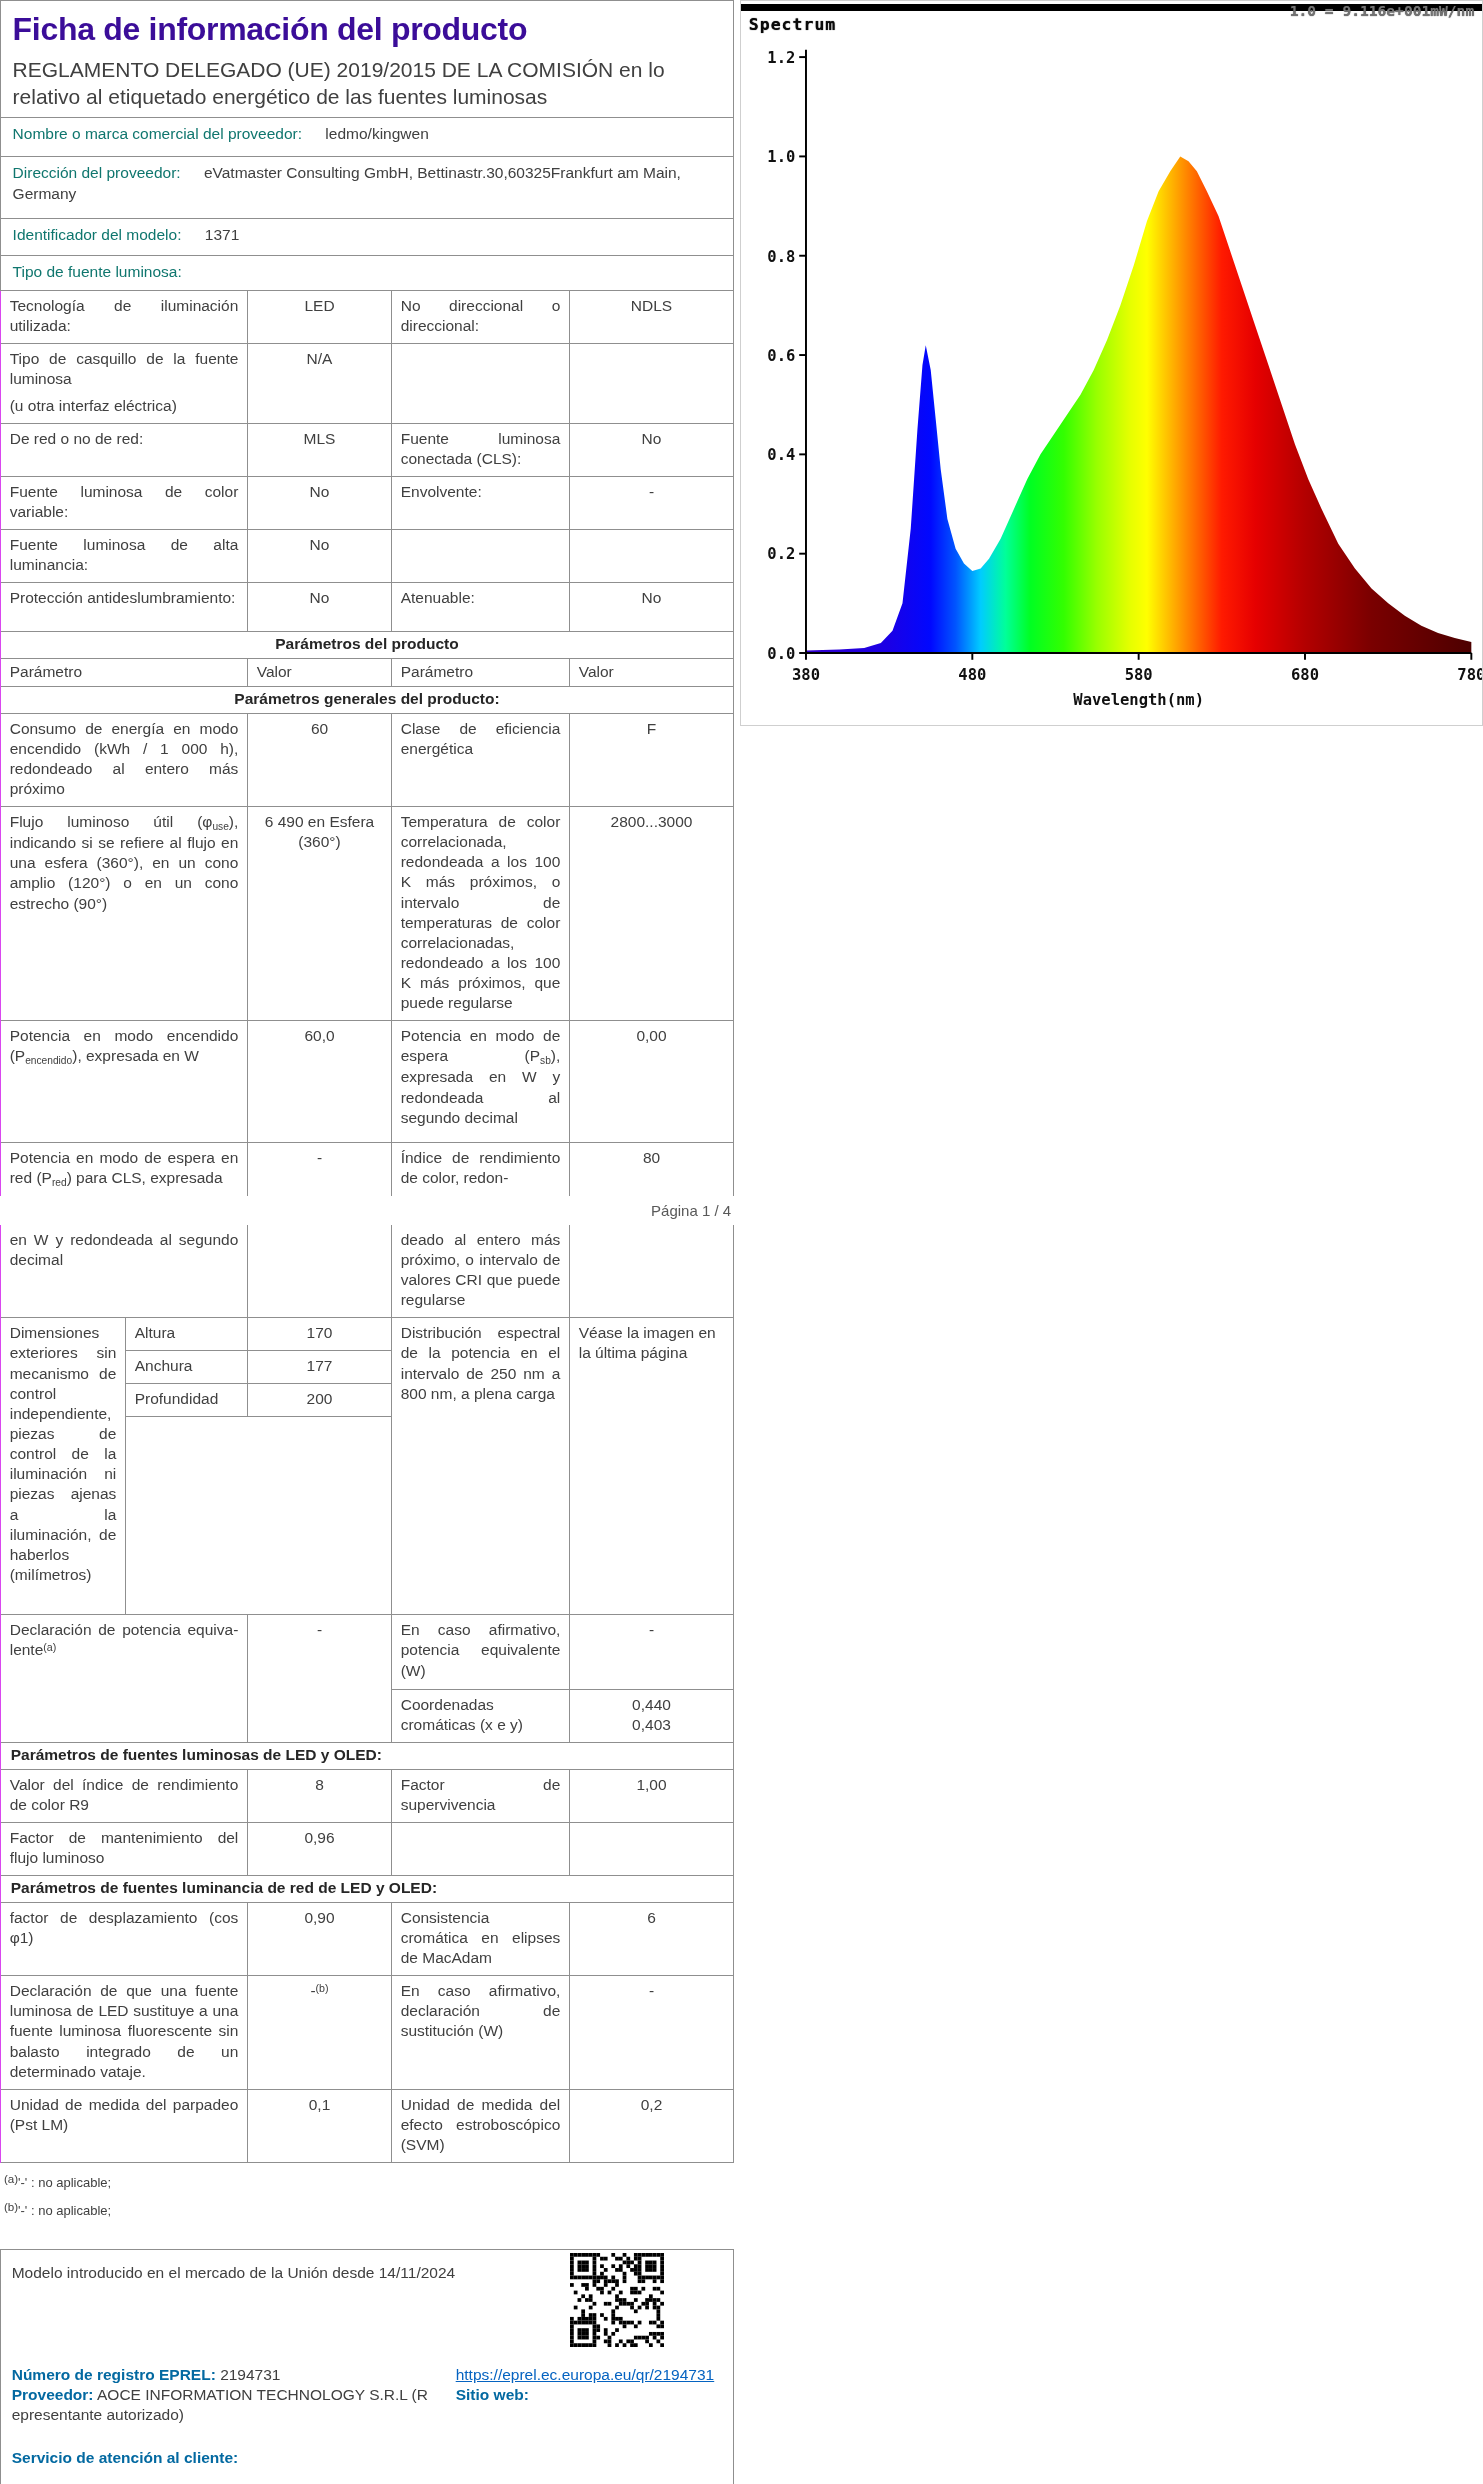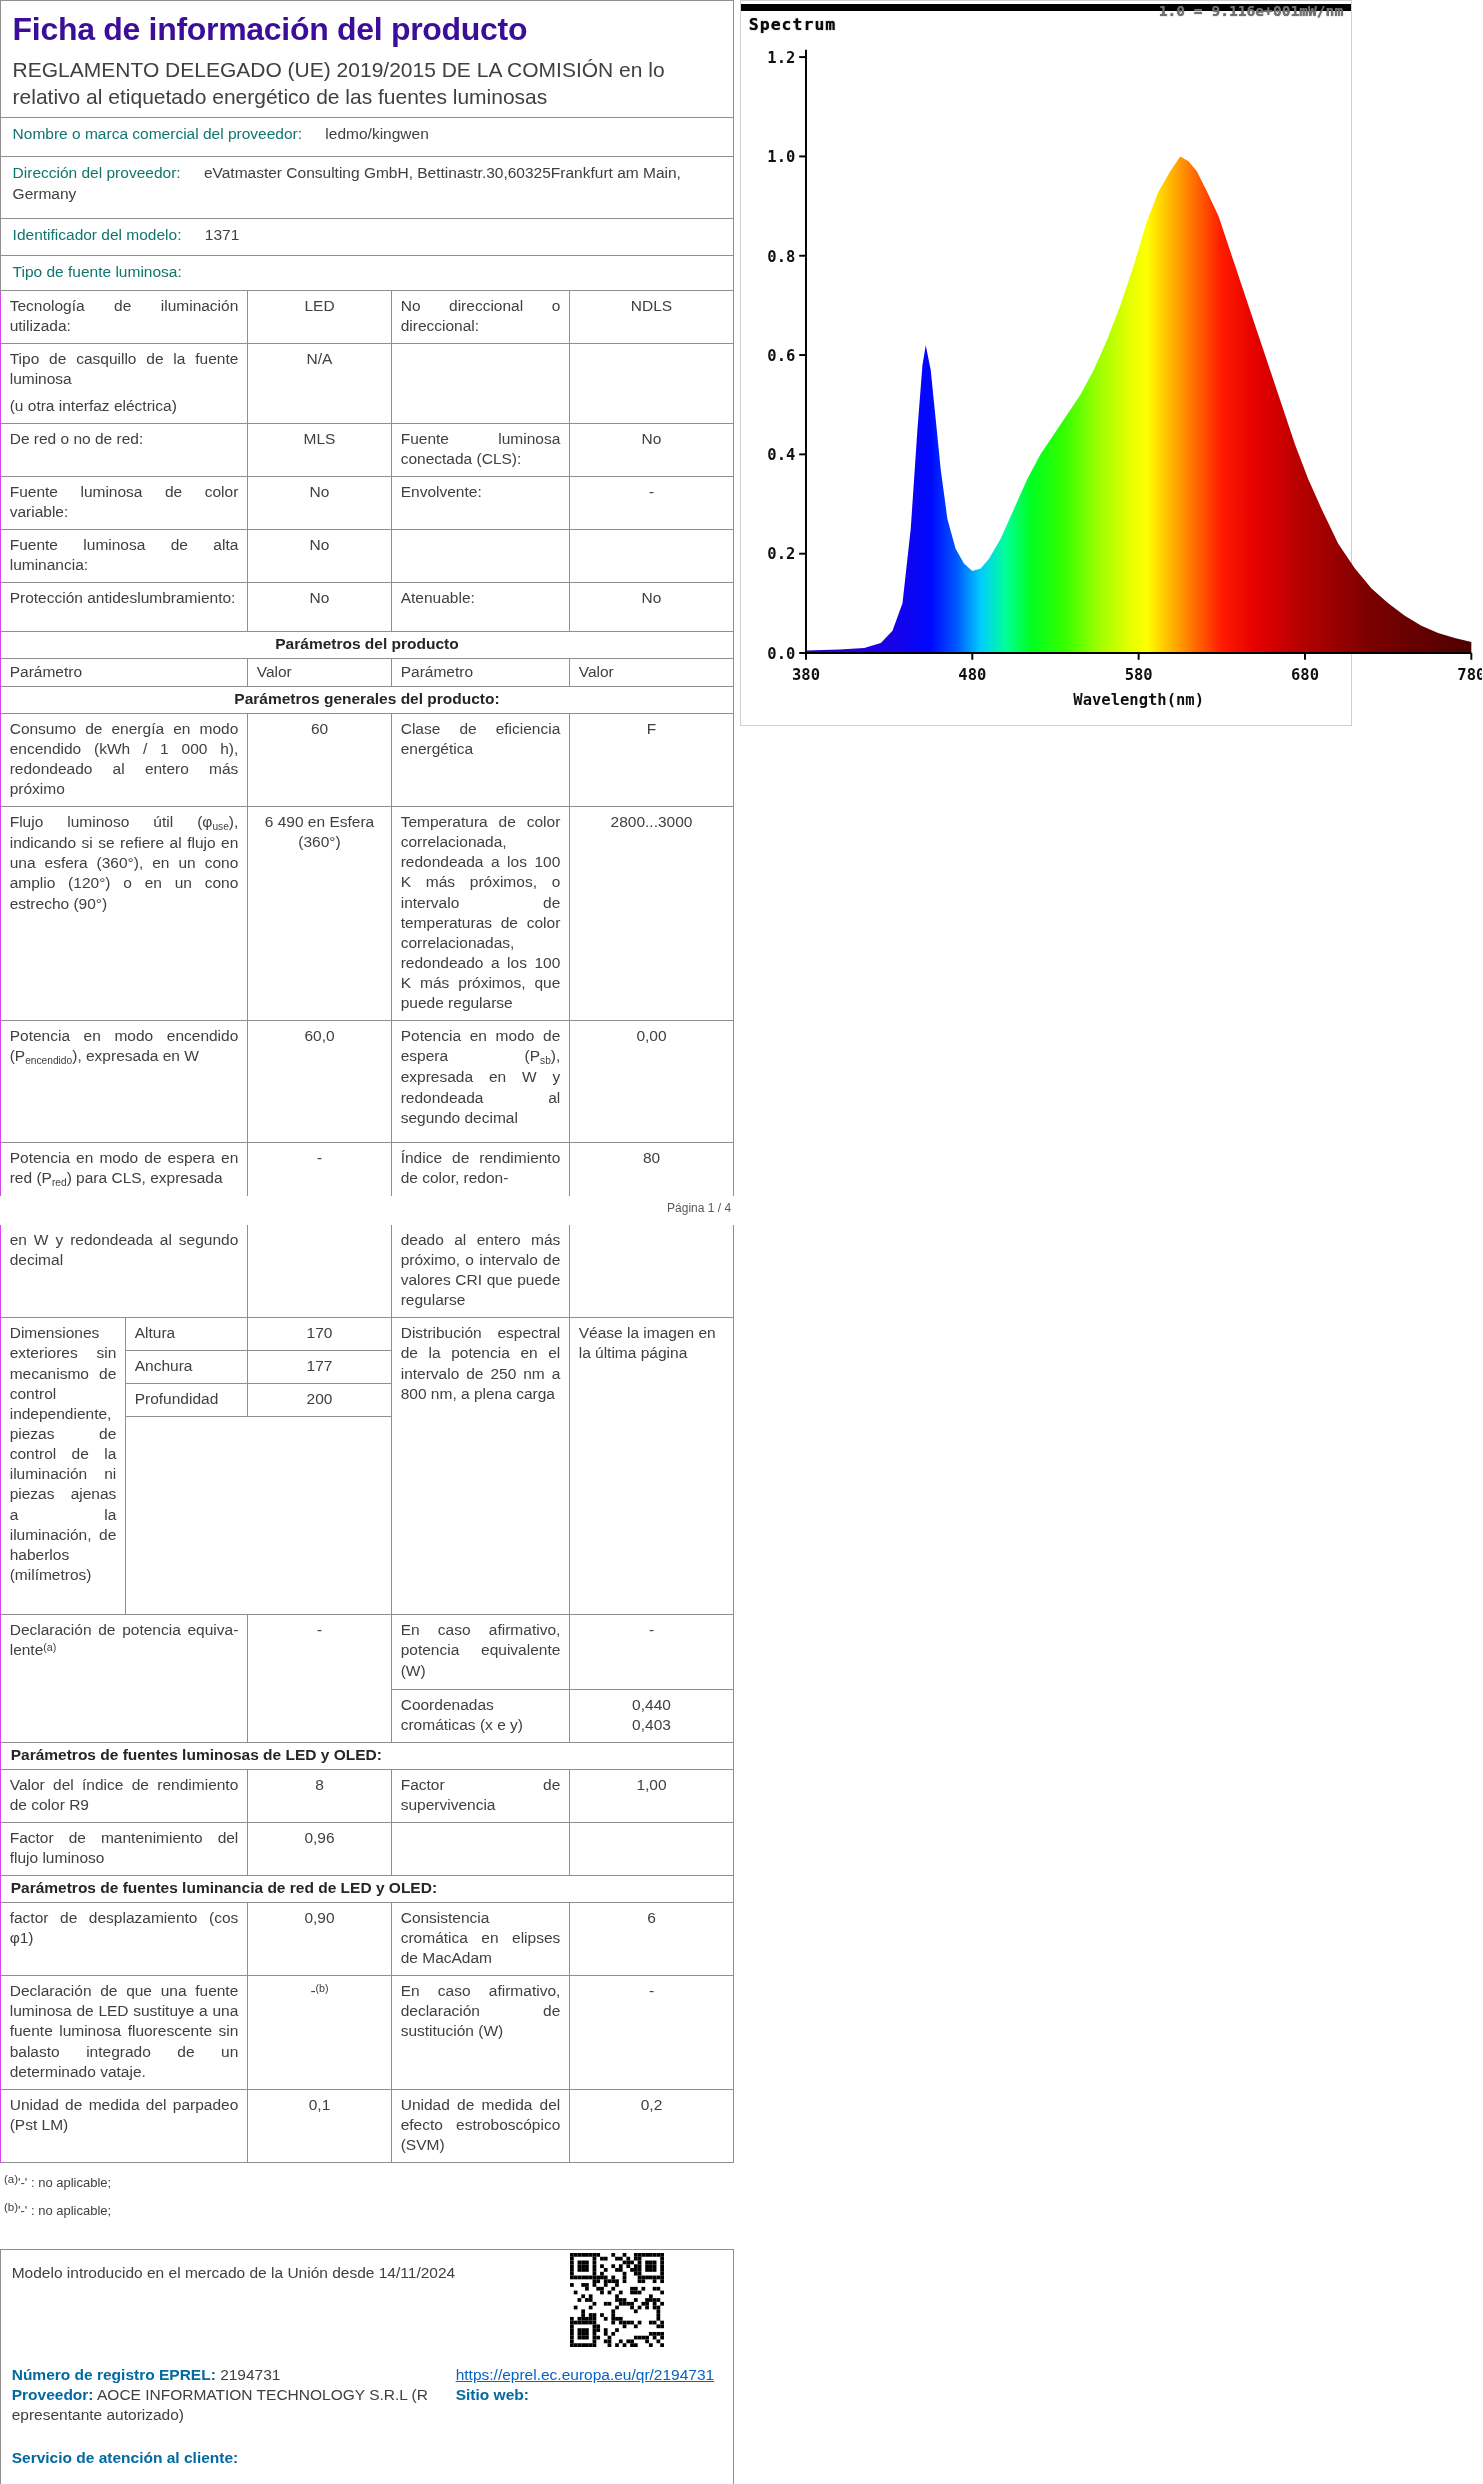--- a/index.html
+++ b/index.html
@@ -25,21 +25,21 @@
   .bl{border-left:1px solid #8f8f8f}
   .bt{border-top:1px solid #8f8f8f}
   .lab{text-align:justify;hyphens:auto}
   .val{text-align:center}
   .shead{font-weight:700;color:#262626;text-align:center;padding:1.9px 7.8px 3.9px}
   .sheadL{font-weight:700;color:#262626;text-align:left;padding:1.9px 9.7px 3.9px}
   .colhead>div{padding:2.9px 8.7px 3.9px}
   sub{font-size:10.2px;vertical-align:-2.9px}
   sup{font-size:10.7px;vertical-align:3.9px}
   .gap{height:29px;position:relative}
-  .pageno{position:absolute;right:2.9px;top:4.9px;font-size:12px;color:#595959}
+  .pageno{position:absolute;right:2.9px;top:4.9px;font-size:15px;color:#595959}
   
   .dimrow{display:grid;grid-template-columns:124px 266px 178px 164px;border-bottom:1px solid #8f8f8f;min-height:297px}
   .dimrow>div{padding:4.9px 8.7px 6.8px}
   .dimrow>.dimsub{padding:0}
   .dsr{display:grid;grid-template-columns:121px 144px;border-bottom:1px solid #8f8f8f}
   .dsr>div{padding:4.9px 8.7px 6.8px}
   
   .eqgrid{display:grid;grid-template-columns:246px 144px 178px 164px;grid-template-rows:minmax(74px,auto) minmax(50px,auto);border-bottom:1px solid #8f8f8f}
   .eqgrid>div{padding:4.9px 8.7px 6.8px}
   
@@ -49,21 +49,21 @@
   
   .fbox{position:relative;border:1px solid #8f8f8f;margin-top:15.5px;height:380px;padding:12.6px 10.7px;font-size:15.5px}
   .f2{display:grid;grid-template-columns:444px 1fr}
   .mkt{max-width:543px;margin-bottom:82px}
   .mt26{}.mt24{margin-top:23px}
   a.link{color:#0563c1;text-decoration:underline;cursor:pointer}
   .urlwrap{max-width:291px;word-break:break-all}
   #qr{position:absolute;left:569px;top:2.9px;width:94px;height:94px}
   #qr rect{fill:#000}
   
-  .chart{position:absolute;left:740px;top:0;width:612px;height:726px;background:#fff;border:1px solid #cfcfcf}
+  .chart{position:absolute;left:740px;top:0;width:743px;height:726px;background:#fff;border:1px solid #cfcfcf}
   .chart-topbar{position:absolute;left:0;top:2.9px;width:100%;height:6.8px;background:#000}
   .chart-title{position:absolute;left:7.8px;top:12.6px;font-family:"DejaVu Sans Mono",monospace;font-weight:700;font-size:16.5px;color:#0a0a0a;text-shadow:0 0 1px #222;letter-spacing:1px}
   .chart-scale{position:absolute;right:7.8px;top:1px;font-family:"DejaVu Sans Mono",monospace;font-weight:700;font-size:14.6px;color:#737373;text-shadow:0 0 1px #333}
   #spectrum-svg{position:absolute;left:0;top:0}
   #spectrum-svg text{font-family:"DejaVu Sans Mono",monospace;font-weight:700;font-size:16px;fill:#101010}
 </style>
 </head>
 <body>
 
 <div class="page">

